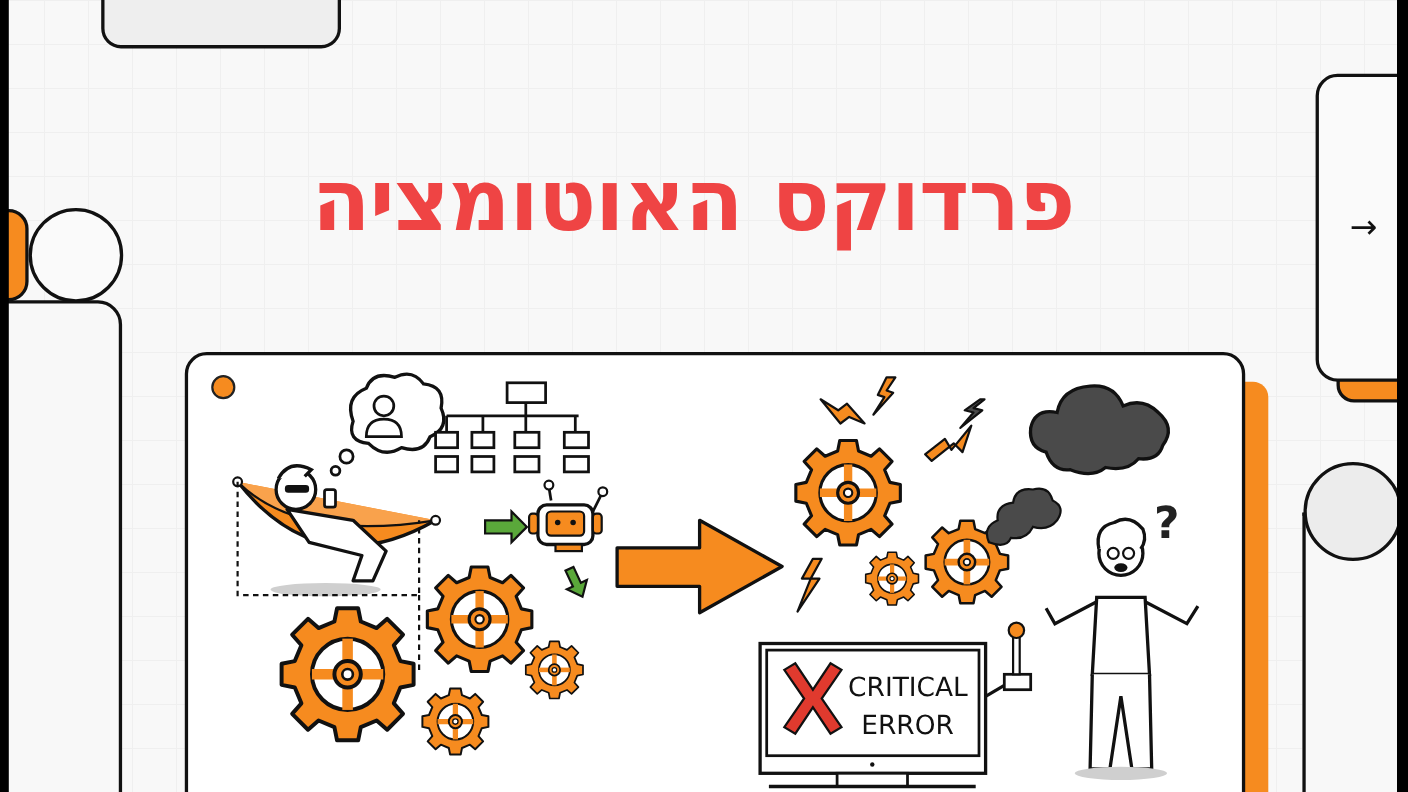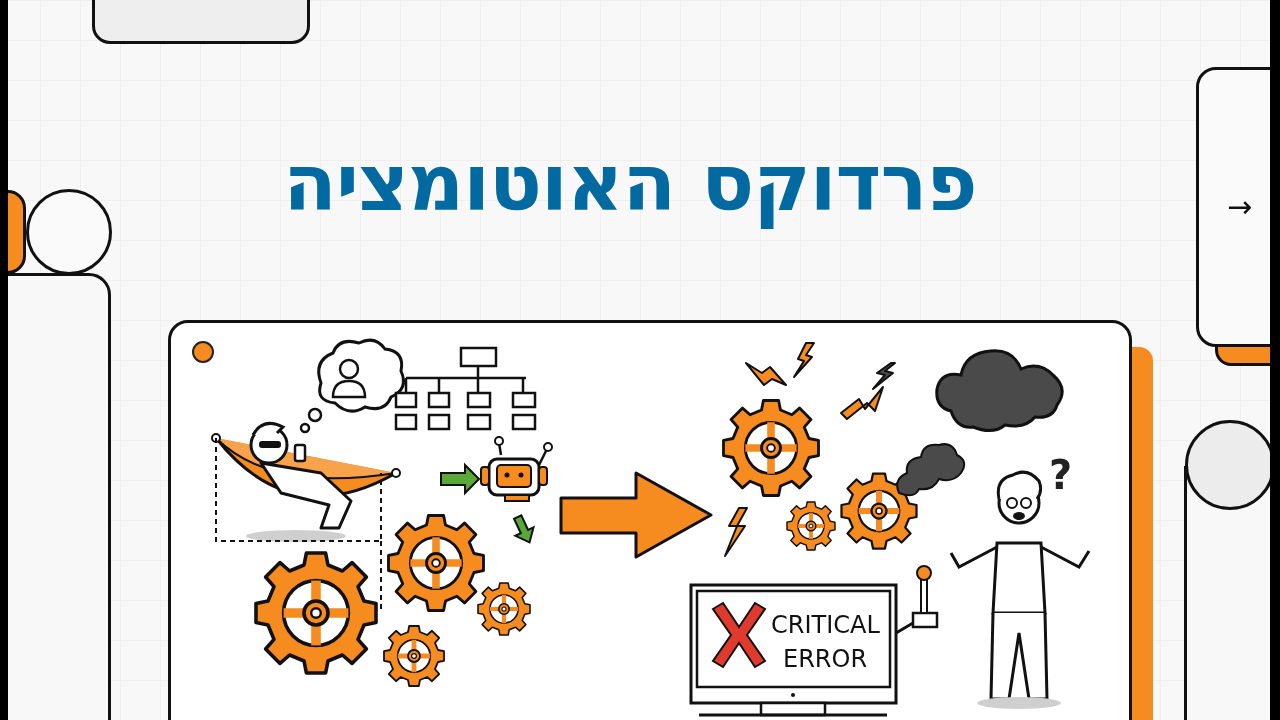--- a/index.html
+++ b/index.html
@@ -24,21 +24,21 @@
 
   .right-orange { left: 1215px; top: 330px; width: 70px; height: 36px; border-radius: 0 0 0 16px; background: #f68b1f; border-width: 3px; }
   .right-next { left: 1196px; top: 67px; width: 90px; height: 280px; border-radius: 20px 0 0 20px; background: #fafafa;
     display: flex; align-items: center; justify-content: flex-start; padding-left: 28px; cursor: pointer; }
   .right-next .arrow { font-size: 30px; color: #111; line-height: 1; }
   .right-circle { left: 1185px; top: 420px; width: 90px; height: 90px; border-radius: 50%; background: #ececec; z-index: 2; }
   .right-panel { left: 1184px; top: 466px; width: 100px; height: 280px; background: #f8f8f8; border-right: none; border-bottom: none; }
 
   .title {
     position: absolute; left: 0; top: 138px; width: 1260px; text-align: center;
-    font-family: "DejaVu Sans", sans-serif; font-weight: bold; font-size: 78px; color: #0369a1;
+    font-family: "DejaVu Sans", sans-serif; font-weight: bold; font-size: 78px; color: #ef4444;
     direction: rtl; letter-spacing: -1px;
   }
 
   .card-accent { position: absolute; left: 1125px; top: 347px; width: 28px; height: 400px; background: #f68b1f; border-radius: 0 14px 0 0; }
   .card {
     position: absolute; left: 168px; top: 320px; width: 964px; height: 430px;
     background: #ffffff; border: 3px solid #111; border-radius: 20px; overflow: hidden;
   }
   .card-dot { position: absolute; left: 21px; top: 18px; width: 22px; height: 22px; border-radius: 50%; background: #f68b1f; border: 2px solid #222; }
   .card svg { position: absolute; left: 0; top: 0; }

